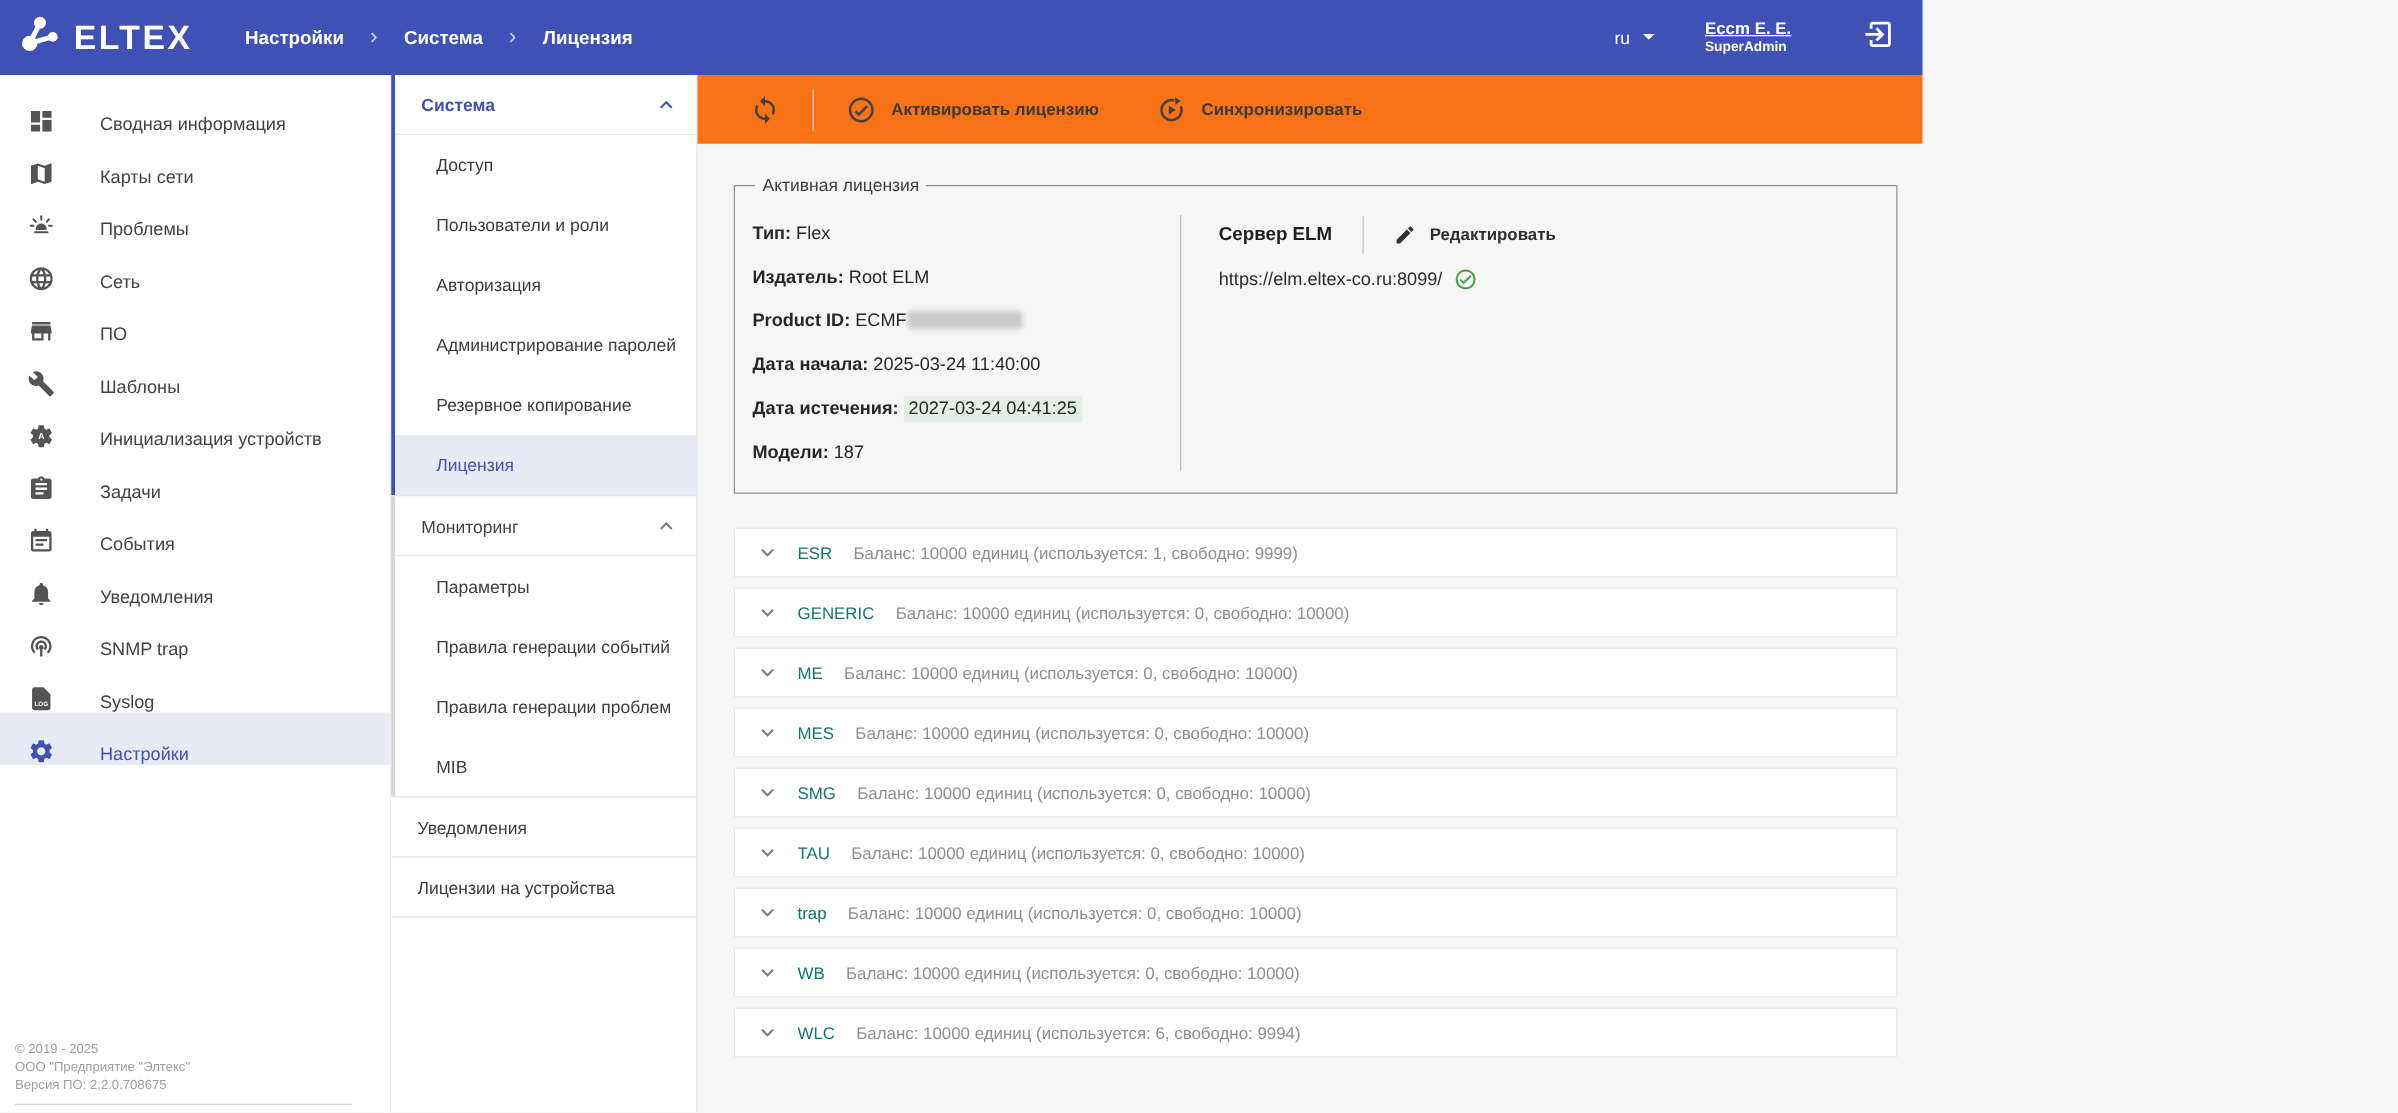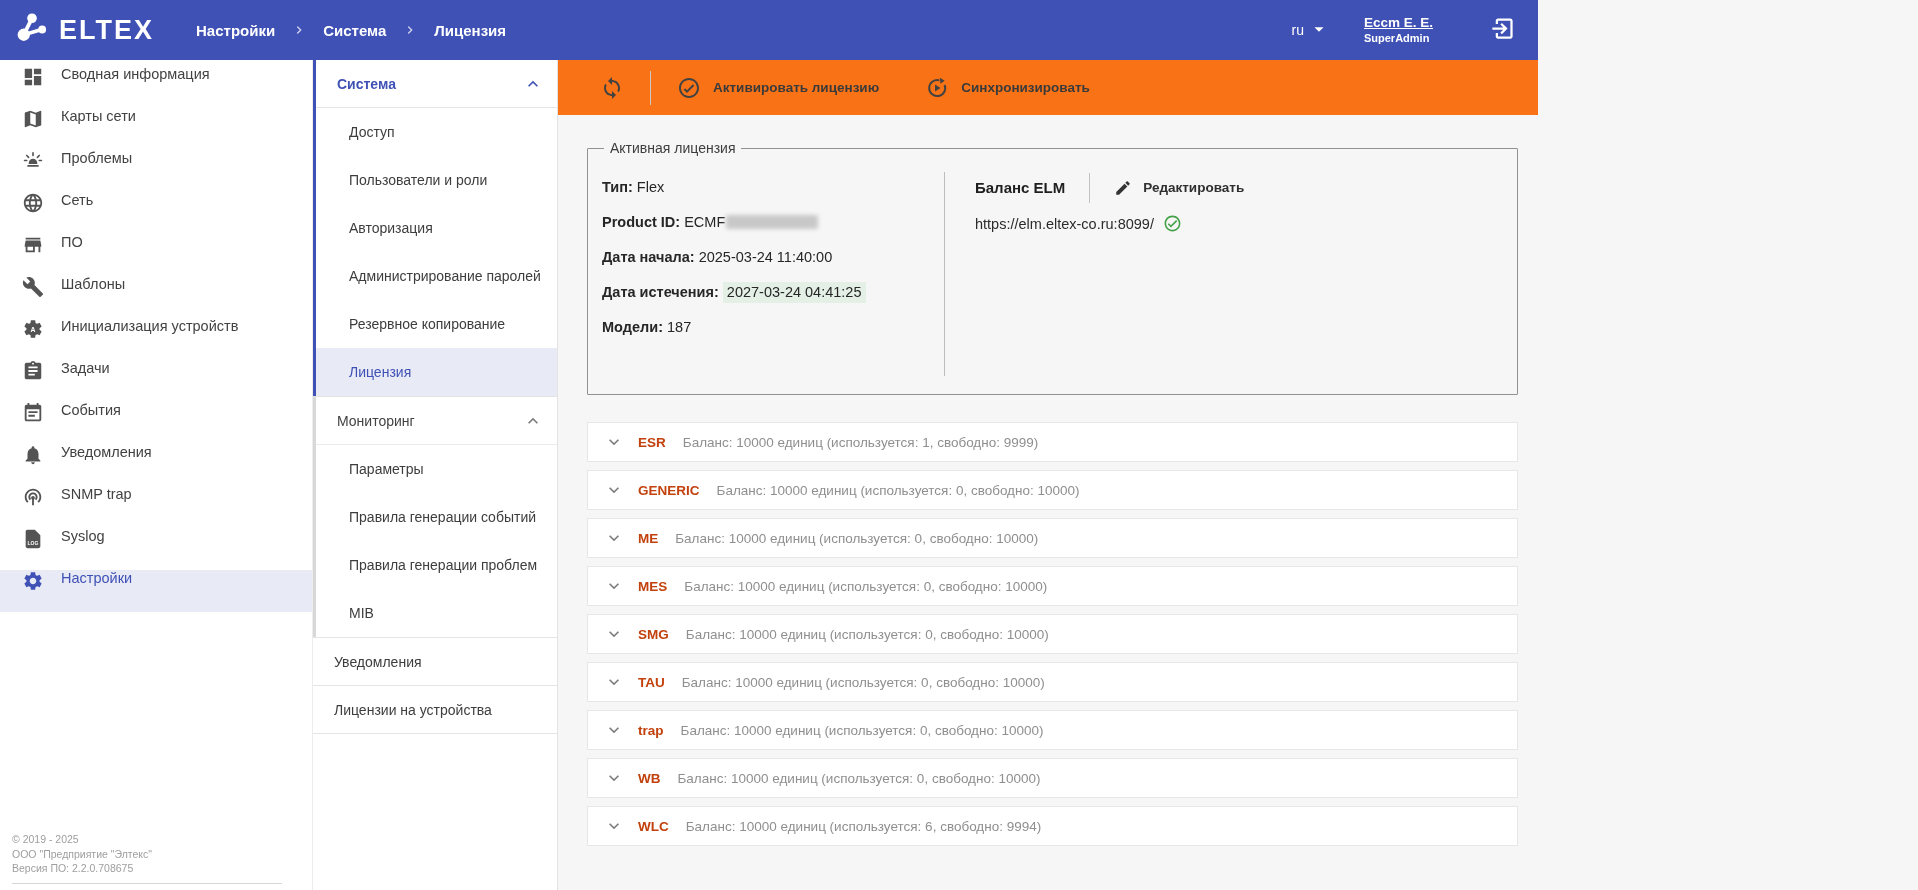--- a/index.html
+++ b/index.html
@@ -19,21 +19,21 @@
   .user { text-align:left; margin-right:56px; cursor:pointer; line-height:1.25; }
   .user-name { font-size:13.5px; font-weight:bold; text-decoration:underline; }
   .user-role { font-size:11px; font-weight:bold; }
   .logout { cursor:pointer; display:flex; align-items:center; }
 
   
   .app { flex:1; display:flex; min-height:0; }
 
   
   .sidebar { width:313px; background:#fff; border-right:1px solid #ececec; display:flex; flex-direction:column; padding-top:6px; }
-  .nav-item { height:42px; display:flex; align-items:flex-start; padding-left:22px; gap:17px; font-size:14.5px; color:#424242; cursor:pointer; flex:0 0 auto; }
+  .nav-item { height:42px; display:flex; align-items:flex-end; padding-left:22px; gap:36px; font-size:14.5px; color:#424242; cursor:pointer; flex:0 0 auto; }
   .nav-item .ic { width:22px; height:22px; color:#545454; flex:0 0 auto; }
   .nav-item .ic svg { width:22px; height:22px; display:block; }
   .nav-item.selected { background:#e8eaf6; color:#3f51b5; }
   .nav-item.selected .ic { color:#3f51b5; }
   .sidebar-footer { margin-top:auto; padding:0 0 6px 12px; font-size:10.5px; color:#9e9e9e; line-height:1.4; }
   .footer-rule { width:270px; height:1px; background:#d7d7d7; margin-top:7px; }
 
   
   .submenu { width:245px; background:#fff; border-right:1px solid #e3e3e3; display:flex; flex-direction:column; font-size:14px; }
   .section { border-left:3px solid transparent; }
@@ -74,21 +74,21 @@
   .edit-btn { display:flex; align-items:center; gap:11px; font-size:13.5px; font-weight:bold; color:#2f2f2f; cursor:pointer; }
   .edit-btn svg { width:18px; height:18px; display:block; color:#333; }
   .server-url { display:flex; align-items:center; gap:9px; margin-top:9px; font-size:14.5px; color:#2b2b2b; }
   .server-url a { color:#2b2b2b; text-decoration:none; cursor:pointer; }
   .ok-ic svg { width:19px; height:19px; display:block; }
 
   .rows { margin-top:27px; display:flex; flex-direction:column; gap:8px; }
   .lic-row { height:40px; background:#fff; border:1px solid #e7e7e7; display:flex; align-items:center; padding-left:16px; cursor:pointer; }
   .lic-row .chev-d { color:#7d7d7d; margin-right:14px; }
   .chev-d svg { width:20px; height:20px; display:block; }
-  .lic-name { font-size:13.5px; font-weight:bold; color:#c2410c; margin-right:17px; }
+  .lic-name { font-size:13.5px; font-weight:normal; color:#0f766e; margin-right:17px; }
   .lic-bal { font-size:13.5px; color:#8f8f8f; }
 </style>
 </head>
 <body>
 
 <div class="screen">
 
   <div class="topbar">
     <div class="brand">
       <span>
@@ -333,29 +333,30 @@
             </span>
           <span>Синхронизировать</span>
         </div>
       </div>
 
       <div class="content">
         <fieldset class="license">
           <legend>Активная лицензия</legend>
           <div class="lic-left">
             <div class="field"><b>Тип:</b> <span>Flex</span></div>
+            <div class="field"><b>Издатель:</b> <span>Root ELM</span></div>
             <div class="field"><b>Product ID:</b> <span>ECMF</span><span class="redacted"></span></div>
             <div class="field"><b>Дата начала:</b> <span>2025-03-24 11:40:00</span></div>
             <div class="field"><b>Дата истечения:</b> <span class="hl-expiry">2027-03-24 04:41:25</span></div>
             <div class="field"><b>Модели:</b> <span>187</span></div>
           </div>
           <div class="lic-vr"></div>
           <div class="lic-right">
             <div class="server-head">
-              <span class="server-title">Баланс ELM</span>
+              <span class="server-title">Сервер ELM</span>
               <span class="server-vr"></span>
               <span class="edit-btn">
                 <span>
                     <svg viewBox="0 0 24 24" fill="currentColor">
                       <path d="M3 17.25V21h3.75L17.81 9.94l-3.75-3.75L3 17.25zM20.71 7.04c.39-.39.39-1.02 0-1.41l-2.34-2.34c-.39-.39-1.02-.39-1.41 0l-1.83 1.83 3.75 3.75 1.83-1.83z"></path>
                     </svg>
                   </span>
                 <span>Редактировать</span>
               </span>
             </div>

